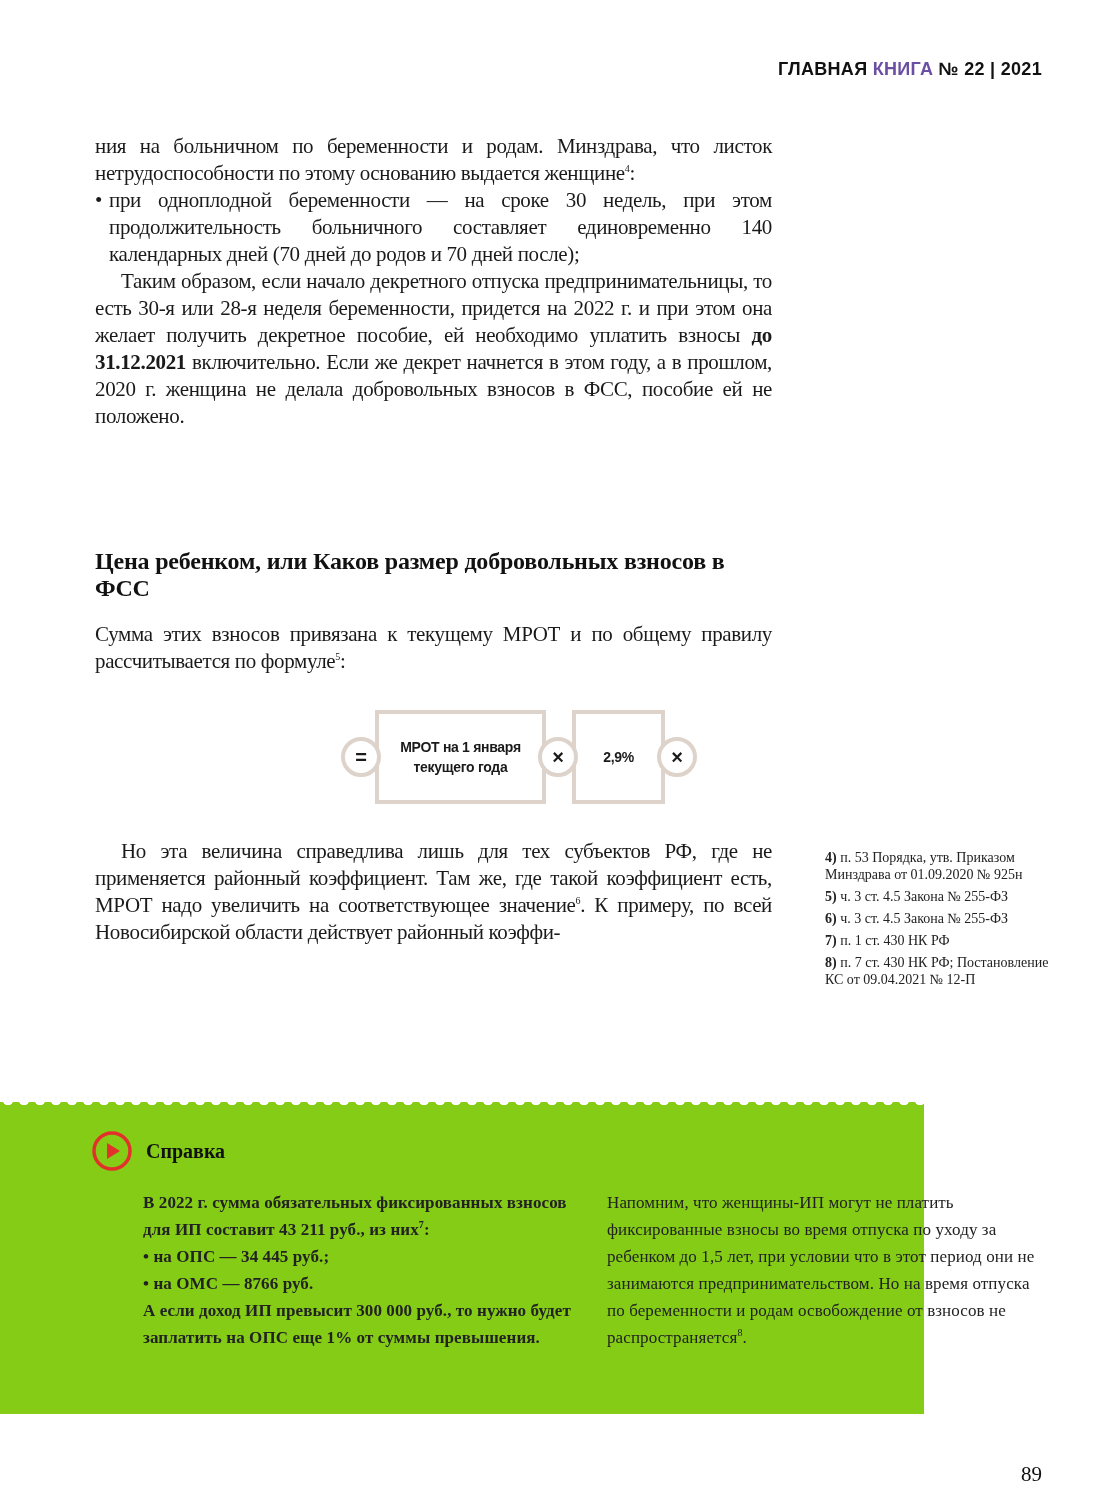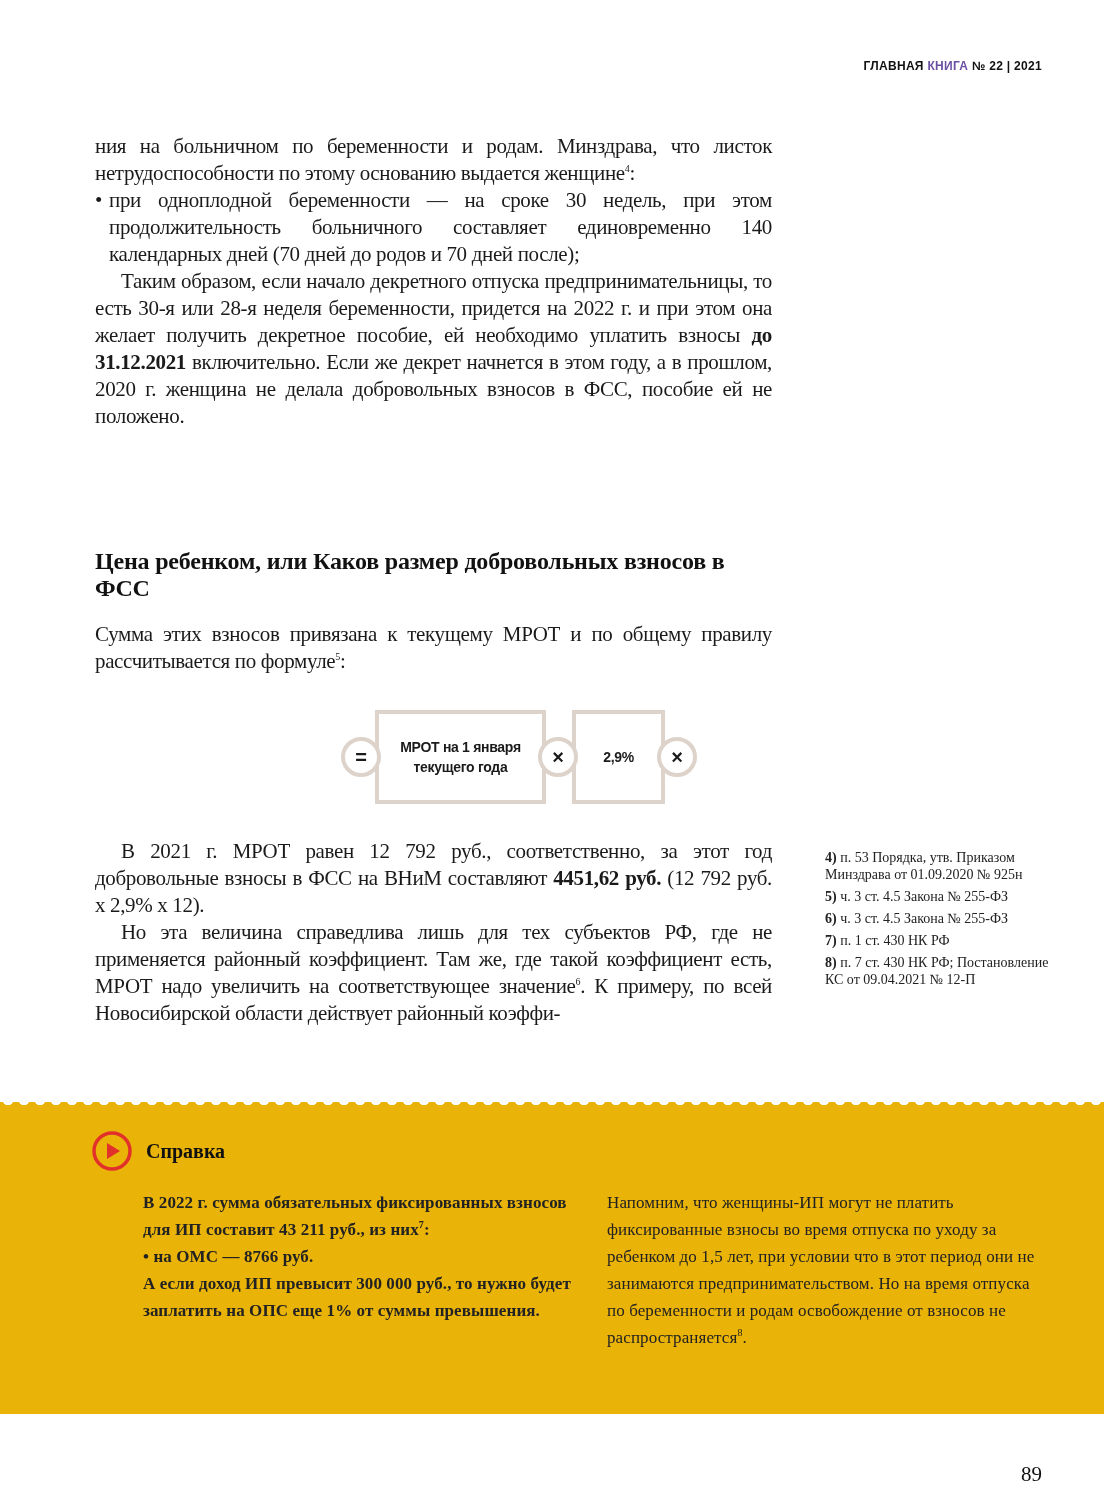--- a/index.html
+++ b/index.html
@@ -11,21 +11,21 @@
     overflow: hidden;
   }
 
   
   .running-header {
     position: absolute;
     top: 59px;
     right: 62px;
     font-family: "Liberation Sans", "DejaVu Sans", sans-serif;
     font-weight: 700;
-    font-size: 12px;
+    font-size: 18px;
     letter-spacing: 0.3px;
     color: #111;
     white-space: nowrap;
   }
   .running-header .brand-accent { color: #6a4fa3; }
 
   
   .main-col {
     position: absolute;
     left: 95px;
@@ -121,23 +121,23 @@
     color: #222;
   }
   .footnote { margin-bottom: 5px; }
   .footnote .fn-num { font-weight: 700; }
 
   
   .reference {
     position: absolute;
     top: 1102px;
     left: 0;
-    width: 1104px;
+    width: 924px;
     height: 312px;
-    background: #eab308;
+    background: #84cc16;
   }
   .reference::before {
     content: "";
     position: absolute;
     top: -6px;
     left: 0;
     width: 100%;
     height: 8px;
     background-image: radial-gradient(circle at 8px 0px, #ffffff 5px, transparent 5.5px);
     background-size: 16px 8px;
@@ -220,21 +220,20 @@
       <div>МРОТ на 1 января</div>
       <div>текущего года</div>
     </div>
   </div>
   <div class="f-op" style="left:443px;">×</div>
   <div class="f-box" style="left:477px; width:93px;">2,9%</div>
   <div class="f-op" style="left:562px;">×</div>
 </div>
 
 <div class="main-col block-3">
-  <p class="para indent"><span>В 2021 г. МРОТ равен 12 792 руб., соответственно, за этот год добровольные взносы в ФСС на ВНиМ составляют </span><b>4451,62 руб.</b><span> (12 792 руб. х 2,9% х 12).</span></p>
   <p class="para indent"><span>Но эта величина справедлива лишь для тех субъектов РФ, где не применяется районный коэффициент. Там же, где такой коэффициент есть, МРОТ надо увеличить на соответствующее значение</span><sup>6</sup><span>. К примеру, по всей Новосибирской области действует районный коэффи-</span></p>
 </div>
 
 <div class="footnotes">
   <p class="footnote"><span class="fn-num">4)</span> <span>п. 53 Порядка, утв. Приказом Минздрава от 01.09.2020 № 925н</span></p>
   <p class="footnote"><span class="fn-num">5)</span> <span>ч. 3 ст. 4.5 Закона № 255-ФЗ</span></p>
   <p class="footnote"><span class="fn-num">6)</span> <span>ч. 3 ст. 4.5 Закона № 255-ФЗ</span></p>
   <p class="footnote"><span class="fn-num">7)</span> <span>п. 1 ст. 430 НК РФ</span></p>
   <p class="footnote"><span class="fn-num">8)</span> <span>п. 7 ст. 430 НК РФ; Постановление КС от 09.04.2021 № 12-П</span></p>
 </div>
@@ -243,20 +242,21 @@
   <div class="ref-head">
     <svg class="play-icon" viewBox="0 0 42 42">
       <circle cx="21" cy="21" r="18" fill="none" stroke="#e2312b" stroke-width="3.5"></circle>
       <polygon points="16,13 16,29 29,21" fill="#e2312b"></polygon>
     </svg>
     <span class="ref-title">Справка</span>
   </div>
 
   <div class="ref-col left">
     <p><span>В 2022 г. сумма обязательных фиксированных взносов для ИП составит 43 211 руб., из них</span><sup>7</sup><span>:</span></p>
+    <p class="rbullet">• на ОПС — 34 445 руб.;</p>
     <p class="rbullet">• на ОМС — 8766 руб.</p>
     <p>А если доход ИП превысит 300 000 руб., то нужно будет заплатить на ОПС еще 1% от суммы превышения.</p>
   </div>
 
   <div class="ref-col right">
     <p><span>Напомним, что женщины-ИП могут не платить фиксированные взносы во время отпуска по уходу за ребенком до 1,5 лет, при условии что в этот период они не занимаются предпринимательством. Но на время отпуска по беременности и родам освобождение от взносов не распространяется</span><sup>8</sup><span>.</span></p>
   </div>
 </div>
 
 <div class="page-number">89</div>

